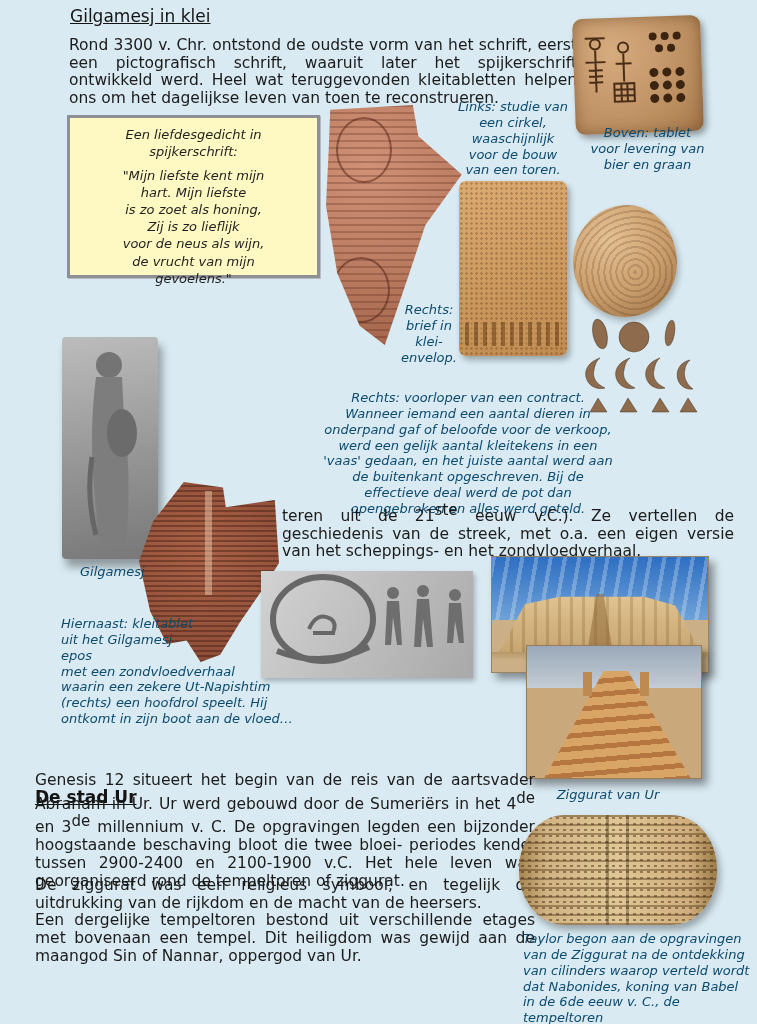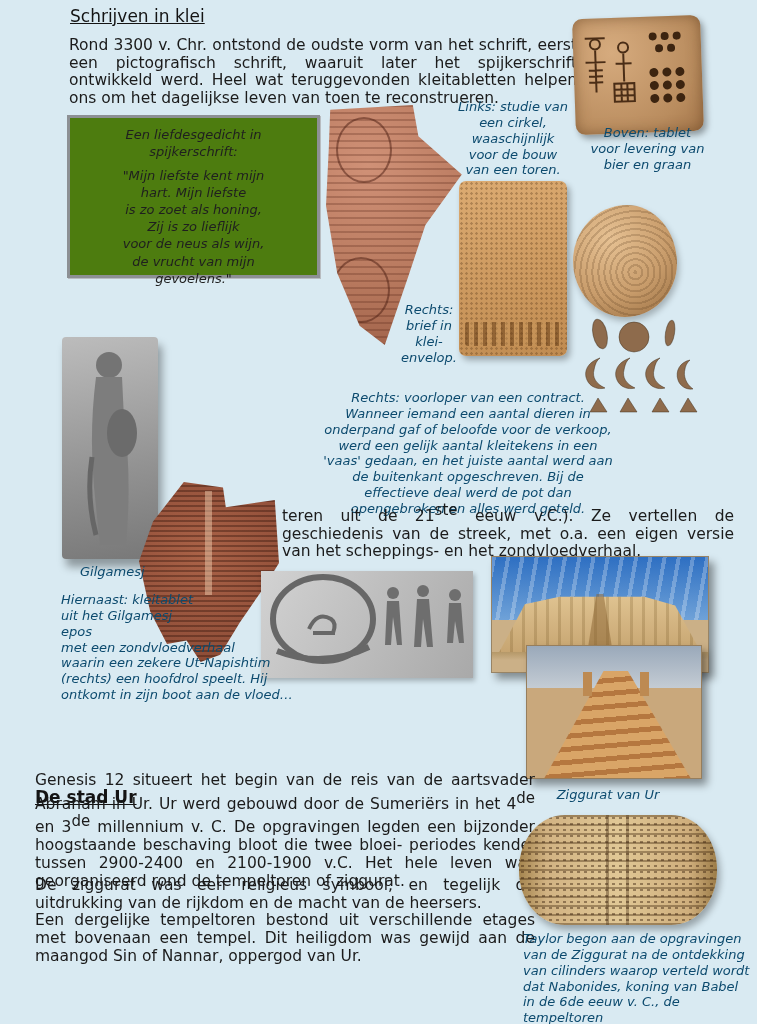--- a/index.html
+++ b/index.html
@@ -20,21 +20,21 @@
   }
   .caption{
     position:absolute;font-size:13px;line-height:1.22;color:#0c4a6e;font-style:italic;
     white-space:pre-line;
   }
   .caption.center{text-align:center;}
   sup{font-size:15px;}
   
   .poem-box{
     position:absolute;left:67px;top:115px;width:253px;height:163px;
-    background:#4d7c0f;border:3px solid #8d9094;box-sizing:border-box;
+    background:#fef9c3;border:3px solid #8d9094;box-sizing:border-box;
     box-shadow:1px 1px 0 #b8bcc0;
     text-align:center;color:#1f1f1f;font-style:italic;
     padding-top:9px;
   }
   .poem-heading{font-size:13px;line-height:1.3;white-space:pre-line;margin-bottom:6px;}
   .poem-body{font-size:13px;line-height:1.32;white-space:pre-line;}
   
   .img{position:absolute;}
   .frag-pink{
     left:326px;top:105px;width:140px;height:240px;
@@ -141,21 +141,21 @@
     background-size:7px 6px, 100% 100%, 100% 100%, 100% 100%;
     box-shadow:3px 5px 7px rgba(0,0,0,.3);
   }
   .tokens{left:582px;top:316px;width:118px;height:100px;}
 </style>
 </head>
 <body>
 
 <div class="page">
 
-  <div class="doc-title" style="left:70px;top:6px;">Schrijven in klei</div>
+  <div class="doc-title" style="left:70px;top:6px;">Gilgamesj in klei</div>
 
   <div class="body-text" style="left:69px;top:37px;width:508px;">Rond 3300 v. Chr. ontstond de oudste vorm van het schrift, eerst een pictografisch schrift, waaruit later het spijkerschrift ontwikkeld werd. Heel wat teruggevonden kleitabletten helpen ons om het dagelijkse leven van toen te reconstrueren.</div>
 
   <div class="poem-box">
     <div class="poem-heading">Een liefdesgedicht in
 spijkerschrift:</div>
     <div class="poem-body">"Mijn liefste kent mijn
 hart. Mijn liefste
 is zo zoet als honing,
 Zij is zo lieflijk
@@ -274,21 +274,21 @@
     </svg>
   </div>
 
   <div class="img photo photo-ziggurat">
     <div class="zig-sky"></div>
     <div class="zig-mound"></div>
     <div class="zig-ramp"></div>
     <div class="zig-ground"></div>
   </div>
 
-  <div class="caption" style="left:61px;top:592px;width:240px;">Hiernaast: kleitablet
+  <div class="caption" style="left:61px;top:616px;width:240px;">Hiernaast: kleitablet
 uit het Gilgamesj
 epos
 met een zondvloedverhaal
 waarin een zekere Ut-Napishtim
 (rechts) een hoofdrol speelt. Hij
 ontkomt in zijn boot aan de vloed…</div>
 
   <div class="img photo photo-stairs">
     <div class="stairs-sky"></div>
     <div class="stairs-ramp"></div>

